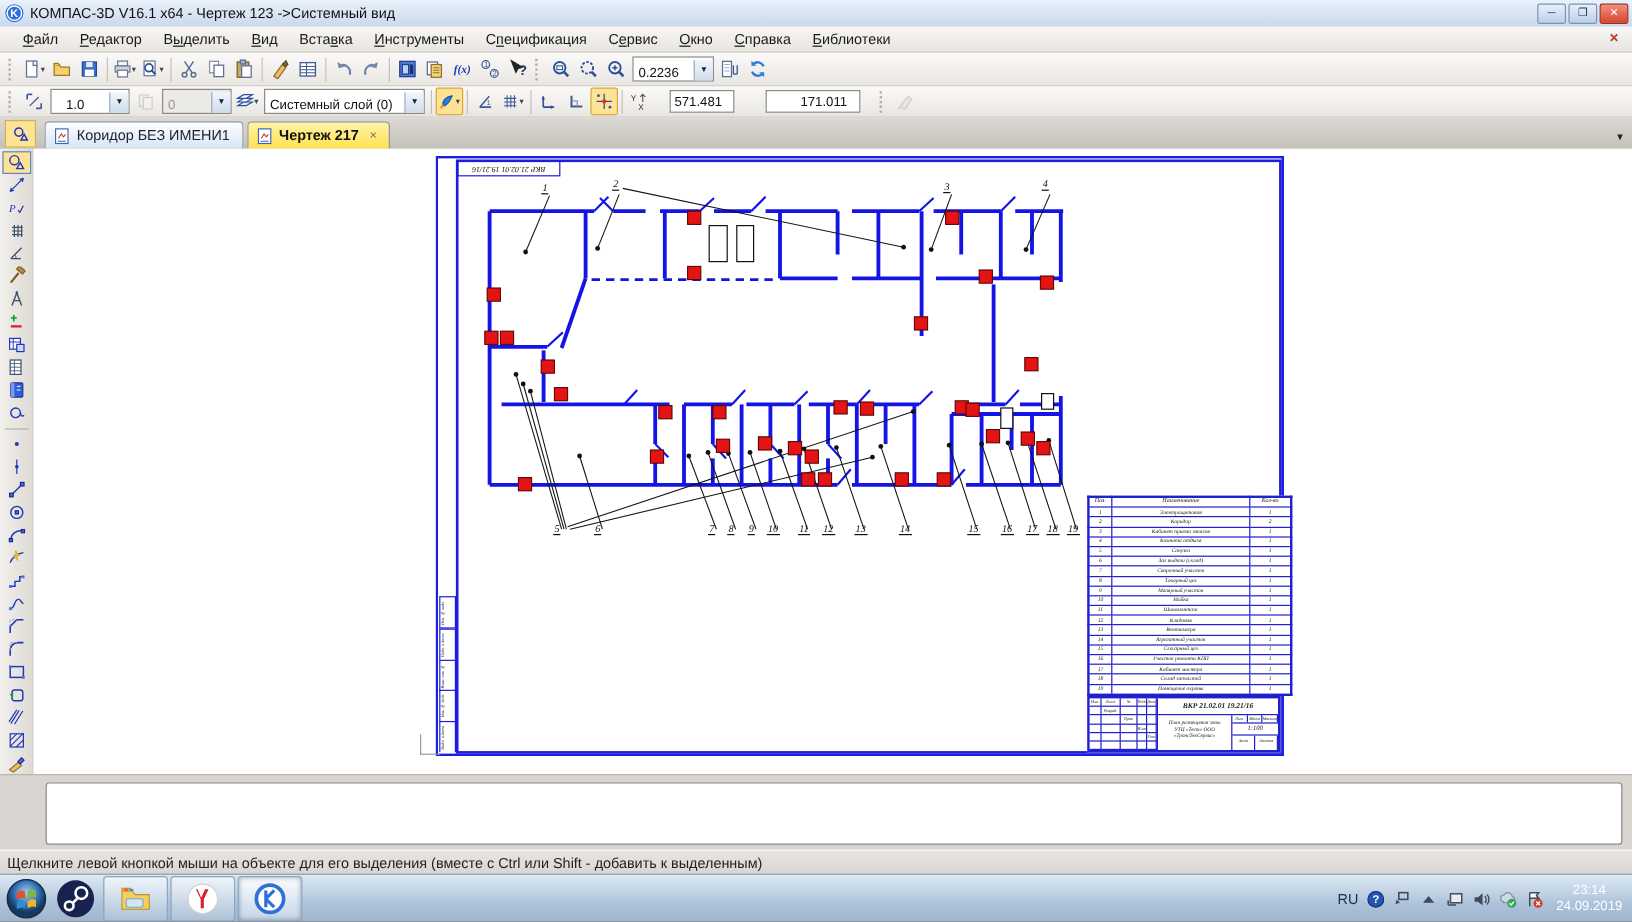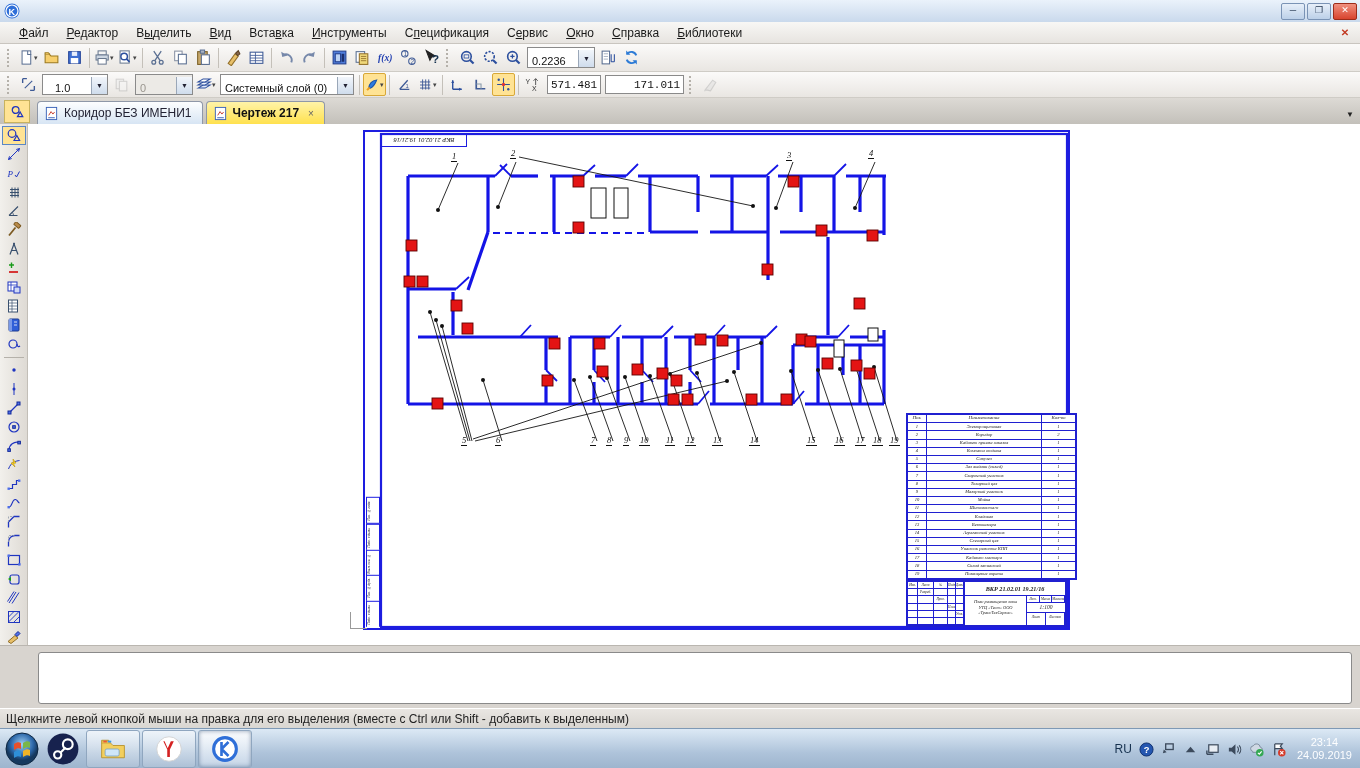--- a/index.html
+++ b/index.html
@@ -24,21 +24,21 @@
   .tbtn{width:23px;height:23px;border:1px solid transparent;border-radius:2px;display:flex;align-items:center;justify-content:center;background:transparent;padding:0;}
   .tbtn.hl{background:#ffe394;border-color:#d8a838;}
   .tbtn.dis{opacity:.45;}
   .tbtn .ic{width:17px;height:17px;}
   .dd{font-size:7px;color:#444;margin-left:-2px;width:7px;}
   .combo{height:19px;border:1px solid #8a8a8a;background:#fff;display:flex;align-items:flex-end;font-size:11px;padding-left:4px;margin:0 2px;}
   .combo .cval{flex:1;white-space:nowrap;overflow:hidden;color:#111;}
   .combo .carr{width:15px;height:17px;background:linear-gradient(#f2f6fb,#cfdcec);border-left:1px solid #9aa7b8;display:flex;align-items:center;justify-content:center;font-size:7px;color:#223;margin-left:3px;}
   .combo.dis{background:#eceae6;color:#999;}
   .combo.dis .cval{color:#9a968f;}
-  .nfield{height:17px;border:1px solid #8a8a8a;background:#fff;font-size:11px;padding:0 3px;display:flex;align-items:center;margin:0 2px;color:#111;font-family:Liberation Mono, monospace;}
+  .nfield{height:17px;border:1px solid #8a8a8a;background:#fff;font-size:11px;padding:0 3px;display:flex;align-items:center;margin:0 13px;color:#111;}
   
   .tabbar{position:absolute;left:0;top:98px;width:100%;height:26px;background:linear-gradient(#dddad5,#c3c0ba);border-bottom:1px solid #8f8c86;display:flex;align-items:flex-end;}
   .panelbtn{width:24px;height:21px;margin:0 4px 1px 4px;background:#ffe394;border:1px solid #c8b25e;display:flex;align-items:center;justify-content:center;}
   .panelbtn .ic{width:15px;height:15px;}
   .tab{height:22px;display:flex;align-items:center;padding:0 10px 0 6px;border:1px solid #8f98a8;border-bottom:none;border-radius:4px 4px 0 0;margin-left:3px;font-size:12px;}
   .tab .ic{width:15px;height:15px;margin-right:5px;}
   .tab.inactive{background:linear-gradient(#fdfeff,#d7e5f4);color:#223;}
   .tab.active{background:linear-gradient(#fff3a8,#ffe14e);font-weight:bold;color:#111;}
   .tab .x{margin-left:9px;color:#666;font-size:10px;font-weight:normal;}
   .tabchev{position:absolute;right:6px;bottom:5px;font-size:8px;color:#222;}
@@ -100,20 +100,21 @@
 <body>
 
 <div class="app">
 
   <div class="titlebar">
     <svg class="ticon" viewBox="0 0 16 16">
         <circle cx="8" cy="8" r="7.5" fill="#2f6fd8"></circle>
         <circle cx="8" cy="8" r="6" fill="none" stroke="#fff" stroke-width="1.2"></circle>
         <text x="4.5" y="11.5" font-size="9" font-weight="bold" fill="#fff" font-family="Liberation Sans,sans-serif">K</text>
       </svg>
+    <span class="ttext">КОМПАС-3D V16.1 x64 - Чертеж 123 -&gt;Системный вид</span>
     <span class="wbtns">
       <span class="wbtn">─</span>
       <span class="wbtn">❐</span>
       <span class="wbtn close">✕</span>
     </span>
   </div>
 
   <div class="menubar">
     <span class="mitem"><u>Ф</u>айл</span>
       <span class="mitem"><u>Р</u>едактор</span>
@@ -956,21 +957,21 @@
         </div>
       <div class="axmark"></div>
     </div>
   </div>
 
   <div class="propstrip">
     <div class="propinput"></div>
   </div>
 
   <div class="statusbar">
-    <span>Щелкните левой кнопкой мыши на правка для его выделения (вместе с Ctrl или Shift - добавить к выделенным)</span>
+    <span>Щелкните левой кнопкой мыши на объекте для его выделения (вместе с Ctrl или Shift - добавить к выделенным)</span>
   </div>
 
   <div class="taskbar">
     <svg class="orb" viewBox="0 0 36 36">
       <defs>
           <radialGradient id="og" cx="50%" cy="35%">
             <stop offset="0%" stop-color="#9fd0f5"></stop>
             <stop offset="70%" stop-color="#2b66a8"></stop>
             <stop offset="100%" stop-color="#16395f"></stop>
           </radialGradient>

